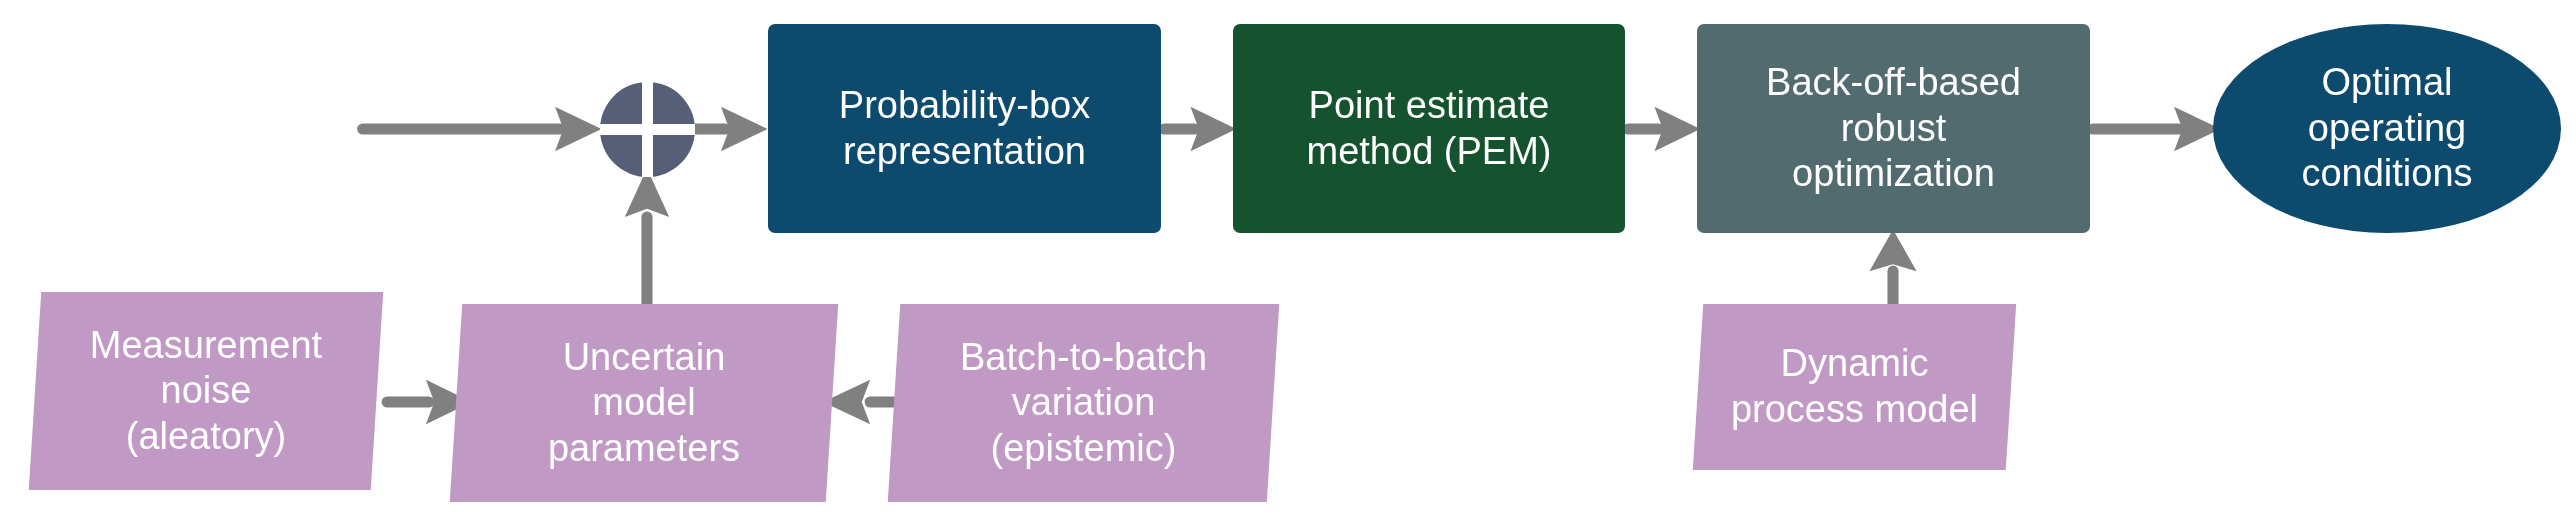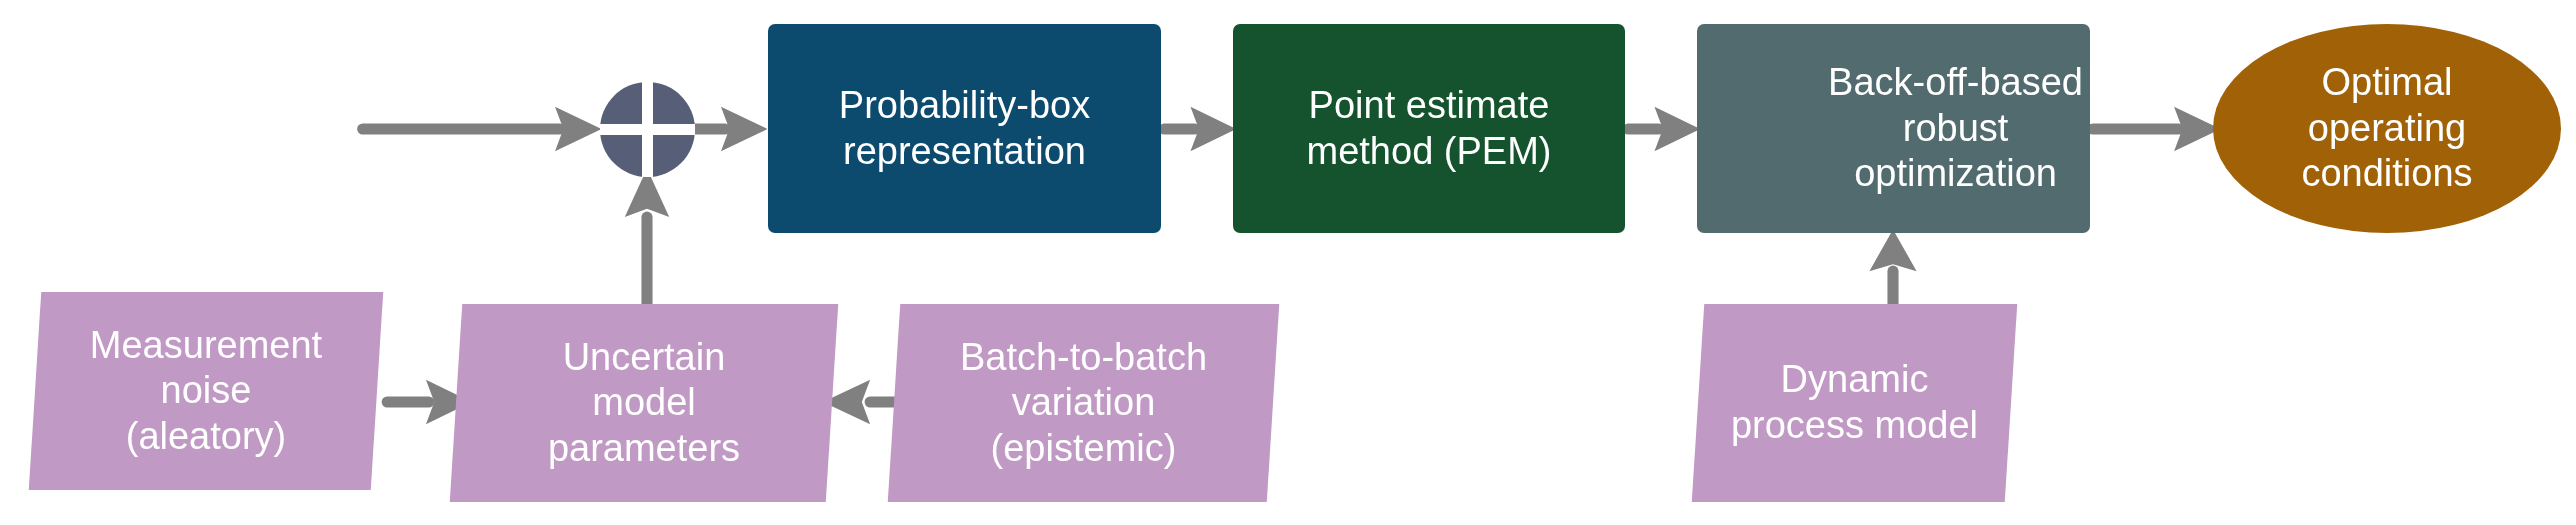--- a/index.html
+++ b/index.html
@@ -173,27 +173,27 @@
   <div class="node shape-rect" style="left:768px; top:24px; width:393px; height:209px; background:#0c4a6e; z-index:10;">
     <span class="lbl">Probability-box
 representation</span>
   </div>
 
   <div class="node shape-rect" style="left:1233px; top:24px; width:392px; height:209px; background:#14532d; z-index:10;">
     <span class="lbl">Point estimate
 method (PEM)</span>
   </div>
 
-  <div class="node shape-rect" style="left:1697px; top:24px; width:393px; height:209px; background:#526b6f; z-index:10;justify-content:flex-end;">
+  <div class="node shape-rect" style="left:1697px; top:24px; width:393px; height:209px; background:#526b6f; z-index:10;">
     <span class="lbl">Back-off-based
 robust
 optimization</span>
   </div>
 
-  <div class="node shape-ellipse" style="left:2213px; top:24px; width:348px; height:209px; background:#a16207; z-index:10;">
+  <div class="node shape-ellipse" style="left:2213px; top:24px; width:348px; height:209px; background:#0c4a6e; z-index:10;">
     <span class="lbl">Optimal
 operating
 conditions</span>
   </div>
 
   <div class="node shape-parallelogram" style="left:35px; top:292px; width:342px; height:198px; z-index:10;">
     <span class="skew-bg" style="background:#c09ac4;"></span>
     <span class="lbl">Measurement
 noise
 (aleatory)</span>
@@ -206,20 +206,20 @@
 parameters</span>
   </div>
 
   <div class="node shape-parallelogram" style="left:894px; top:304px; width:379px; height:198px; z-index:10;">
     <span class="skew-bg" style="background:#c09ac4;"></span>
     <span class="lbl">Batch-to-batch
 variation
 (epistemic)</span>
   </div>
 
-  <div class="node shape-parallelogram" style="left:1698px; top:304px; width:313px; height:198px; z-index:10;">
+  <div class="node shape-parallelogram" style="left:1698px; top:304px; width:313px; height:166px; z-index:10;">
     <span class="skew-bg" style="background:#c09ac4;"></span>
     <span class="lbl">Dynamic
 process model</span>
   </div>
 
 </div>
 
 
 </body></html>

